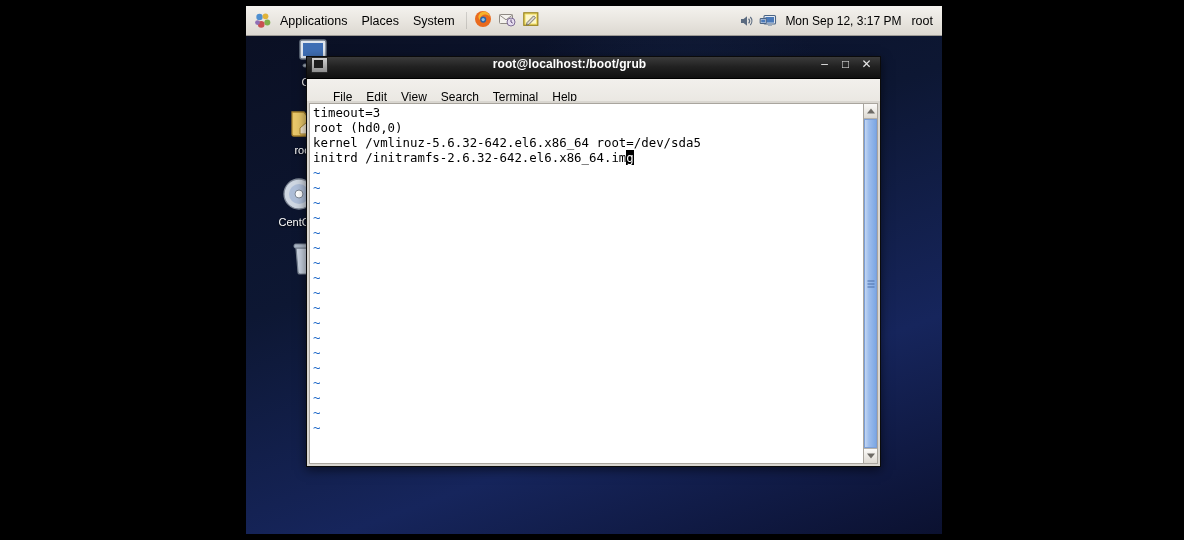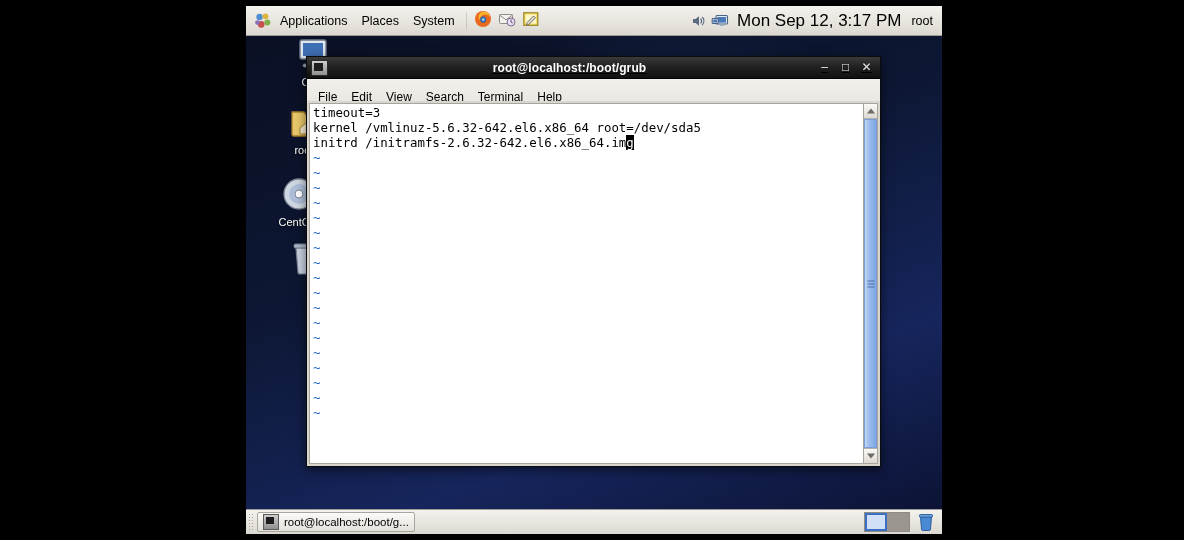--- a/index.html
+++ b/index.html
@@ -80,21 +80,21 @@
 
   #panel-spacer { flex: 1 1 auto; }
 
   .tray-icon {
     width: 20px; height: 20px;
     display: flex; align-items: center; justify-content: center;
     margin: 0 1px;
   }
 
   #panel-clock {
-    font-size: 17px;
+    font-size: 12px;
     padding: 2px 6px;
     white-space: nowrap;
   }
   #panel-user {
     font-size: 12.5px;
     font-weight: normal;
     padding: 2px 9px 2px 4px;
     white-space: nowrap;
   }
 
@@ -128,24 +128,23 @@
     height: 411px;
     background: #d9d6d0;
     border: 1px solid #0b0b0b;
     box-shadow: 0 3px 10px rgba(0,0,0,0.55);
     box-sizing: border-box;
   }
   #term-titlebar {
     height: 21px;
     background: linear-gradient(to bottom, #3b3b3b 0%, #222222 45%, #101010 100%);
     display: flex;
-    align-items: center;
+    align-items: flex-start;
     position: relative;
     border-bottom: 1px solid #000;
-    text-decoration: underline;
   }
   #term-title-text {
     flex: 1 1 auto;
     text-align: center;
     color: #ffffff;
     font-size: 12px;
     font-weight: bold;
     letter-spacing: 0.1px;
   }
   .title-icon {
@@ -174,21 +173,21 @@
     text-align: center;
     position: relative;
   }
 
   #term-menubar {
     height: 36px;
     background: linear-gradient(to bottom, #f2f0ec 0%, #e6e3dd 100%);
     border-bottom: 1px solid #b7b3ac;
     display: flex;
     align-items: center;
-    padding-left: 4px;
+    padding-left: 19px;
     box-sizing: border-box;
   }
   .menu-item {
     font-size: 12px;
     color: #000;
     padding: 2px 7px;
     line-height: 16px;
   }
 
   #term-body {
@@ -499,20 +498,21 @@
         <div class="menu-item">Edit</div>
         <div class="menu-item">View</div>
         <div class="menu-item">Search</div>
         <div class="menu-item">Terminal</div>
         <div class="menu-item">Help</div>
       </div>
 
       <div id="term-body">
         <div id="term-screen">
           <div class="tline">timeout=3</div>
+          <div class="tline">root (hd0,0)</div>
           <div class="tline">kernel /vmlinuz-5.6.32-642.el6.x86_64 root=/dev/sda5</div>
           <div class="tline"><span>initrd /initramfs-2.6.32-642.el6.x86_64.im</span><span class="cursor">g</span></div>
           <div id="tilde-block">
               <div class="tline tilde" style="color: rgb(30, 104, 200);">~</div>
               <div class="tline tilde" style="color: rgb(30, 104, 200);">~</div>
               <div class="tline tilde" style="color: rgb(30, 104, 200);">~</div>
               <div class="tline tilde" style="color: rgb(30, 104, 200);">~</div>
               <div class="tline tilde" style="color: rgb(30, 104, 200);">~</div>
               <div class="tline tilde" style="color: rgb(30, 104, 200);">~</div>
               <div class="tline tilde" style="color: rgb(30, 104, 200);">~</div>
@@ -543,33 +543,15 @@
                 </span>
             </div>
           </div>
           <div class="sb-btn bottom">
             <span class="sb-arrow down"></span>
           </div>
         </div>
       </div>
     </div>
 
-    <div id="bottom-panel">
-      <div id="grip"></div>
-      <div id="task-button">
-        <span class="ticon"></span>
-        <span id="task-label">root@localhost:/boot/g...</span>
-      </div>
-      <div id="task-spacer"></div>
-      <div id="workspaces">
-        <div class="ws active"></div>
-        <div class="ws inactive"></div>
-      </div>
-      <div id="trash">
-        <svg width="16" height="18" viewBox="0 0 16 18">
-          <path d="M2.5 4 h11 l-1 12 a1.6 1.6 0 0 1 -1.6 1.5 h-5.8 a1.6 1.6 0 0 1 -1.6 -1.5 z" fill="#4a8ad4" stroke="#2e5e9c" stroke-width="1"></path>
-          <rect x="1.4" y="1.6" width="13.2" height="2.6" rx="1" fill="#6ba3e0" stroke="#2e5e9c" stroke-width="1"></rect>
-        </svg>
-      </div>
-    </div>
 
   </div>
 </div>
 
 </body></html>

